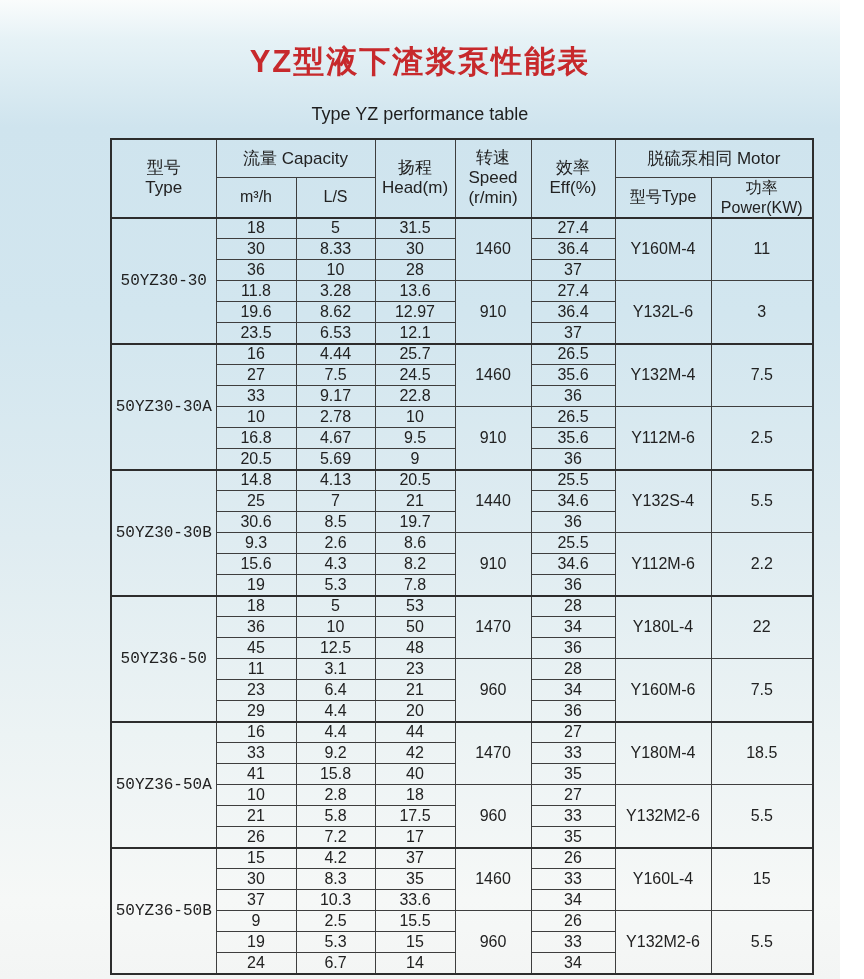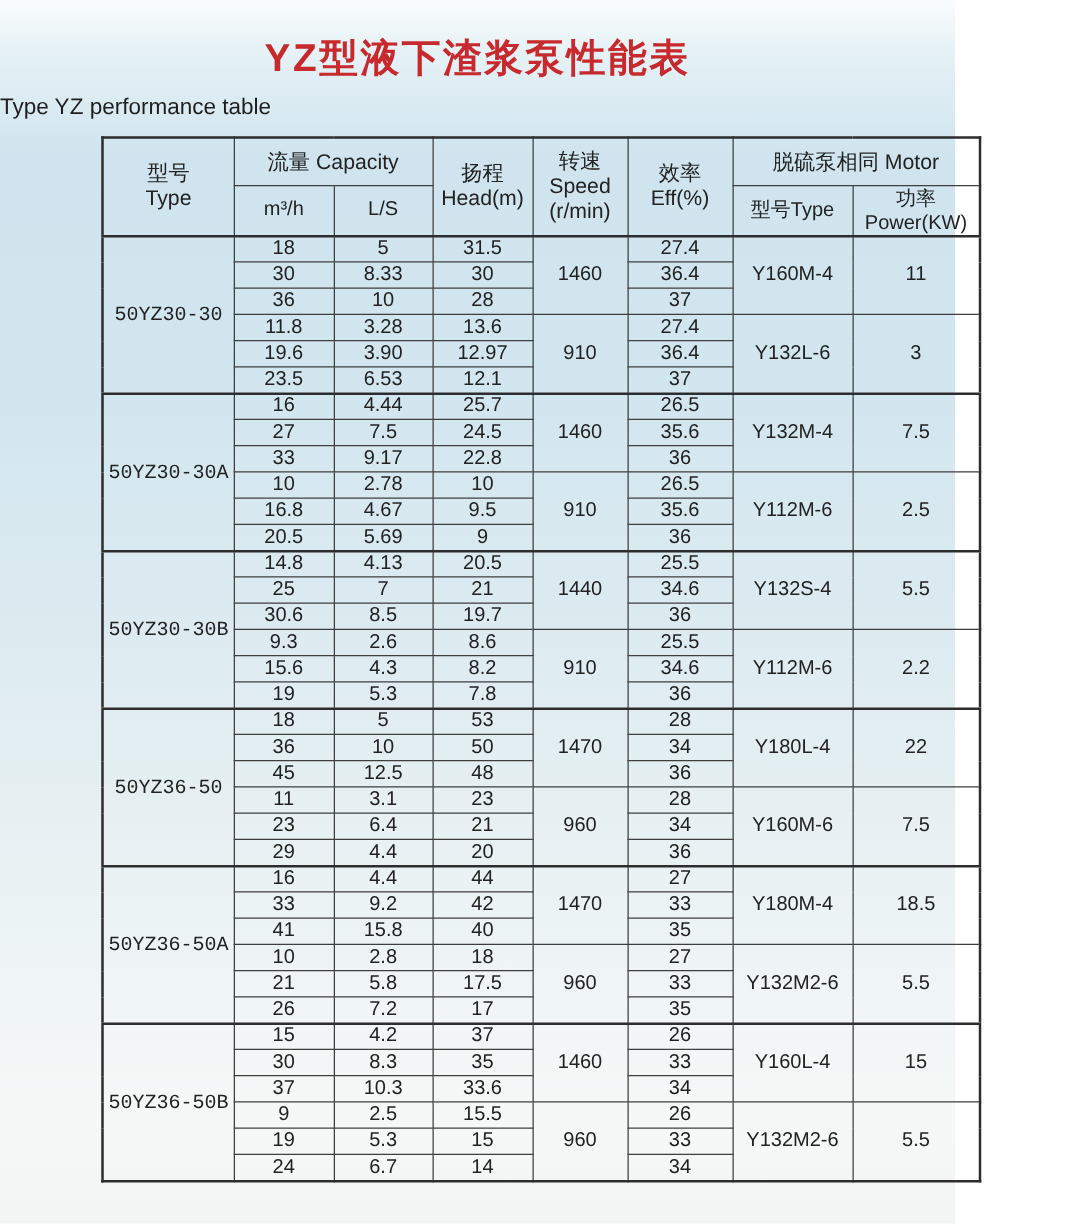--- a/index.html
+++ b/index.html
@@ -1,43 +1,44 @@
 <!DOCTYPE html>
 <html><head>
 <meta charset="utf-8">
 <style>
   * { margin:0; padding:0; box-sizing:border-box; }
   body { width:864px; height:979px; overflow:hidden; }
   .page {
-    width:764px; height:979px;
+    width:840px; height:979px;
     background: linear-gradient(180deg,
       #fafcfc 0%, #e6f2f6 4%, #cfe4ee 13%, #d2e6ef 32%,
       #dfecf1 55%, #ecf3f4 75%, #f6f8f7 92%, #f3f5f4 100%);
     font-family:"Liberation Sans","DejaVu Sans",sans-serif;
     color:#242424;
-    padding-top:26px;
+    padding-top:41px;
     position:relative;
   }
   .title {
     text-align:center;
     font-size:31px;
     font-weight:700;
     letter-spacing:2px;
     color:#c7292c;
   }
   .subtitle {
+    text-align:center;
     font-size:18px;
-    margin-top:7px;
+    margin-top:21px;
     color:#1e1e1e;
   }
   table.perf {
     border-collapse:collapse;
     table-layout:fixed;
     width:702px;
-    margin:13px auto 0 81px;
+    margin:13px auto 0 110px;
     border:2px solid #2d2d2d;
   }
   th, td {
     border:1px solid #3e3e3e;
     text-align:center;
     vertical-align:middle;
     font-weight:400;
     padding:0;
     color:#222;
   }
@@ -129,21 +130,21 @@
           <td>11.8</td>
           <td>3.28</td>
           <td>13.6</td>
           <td rowspan="3">910</td>
           <td>27.4</td>
           <td rowspan="3">Y132L-6</td>
           <td rowspan="3">3</td>
         </tr>
         <tr>
           <td>19.6</td>
-          <td>3.90</td>
+          <td>8.62</td>
           <td>12.97</td>
           <td>36.4</td>
         </tr>
         <tr>
           <td>23.5</td>
           <td>6.53</td>
           <td>12.1</td>
           <td>37</td>
         </tr>
       </tbody>

